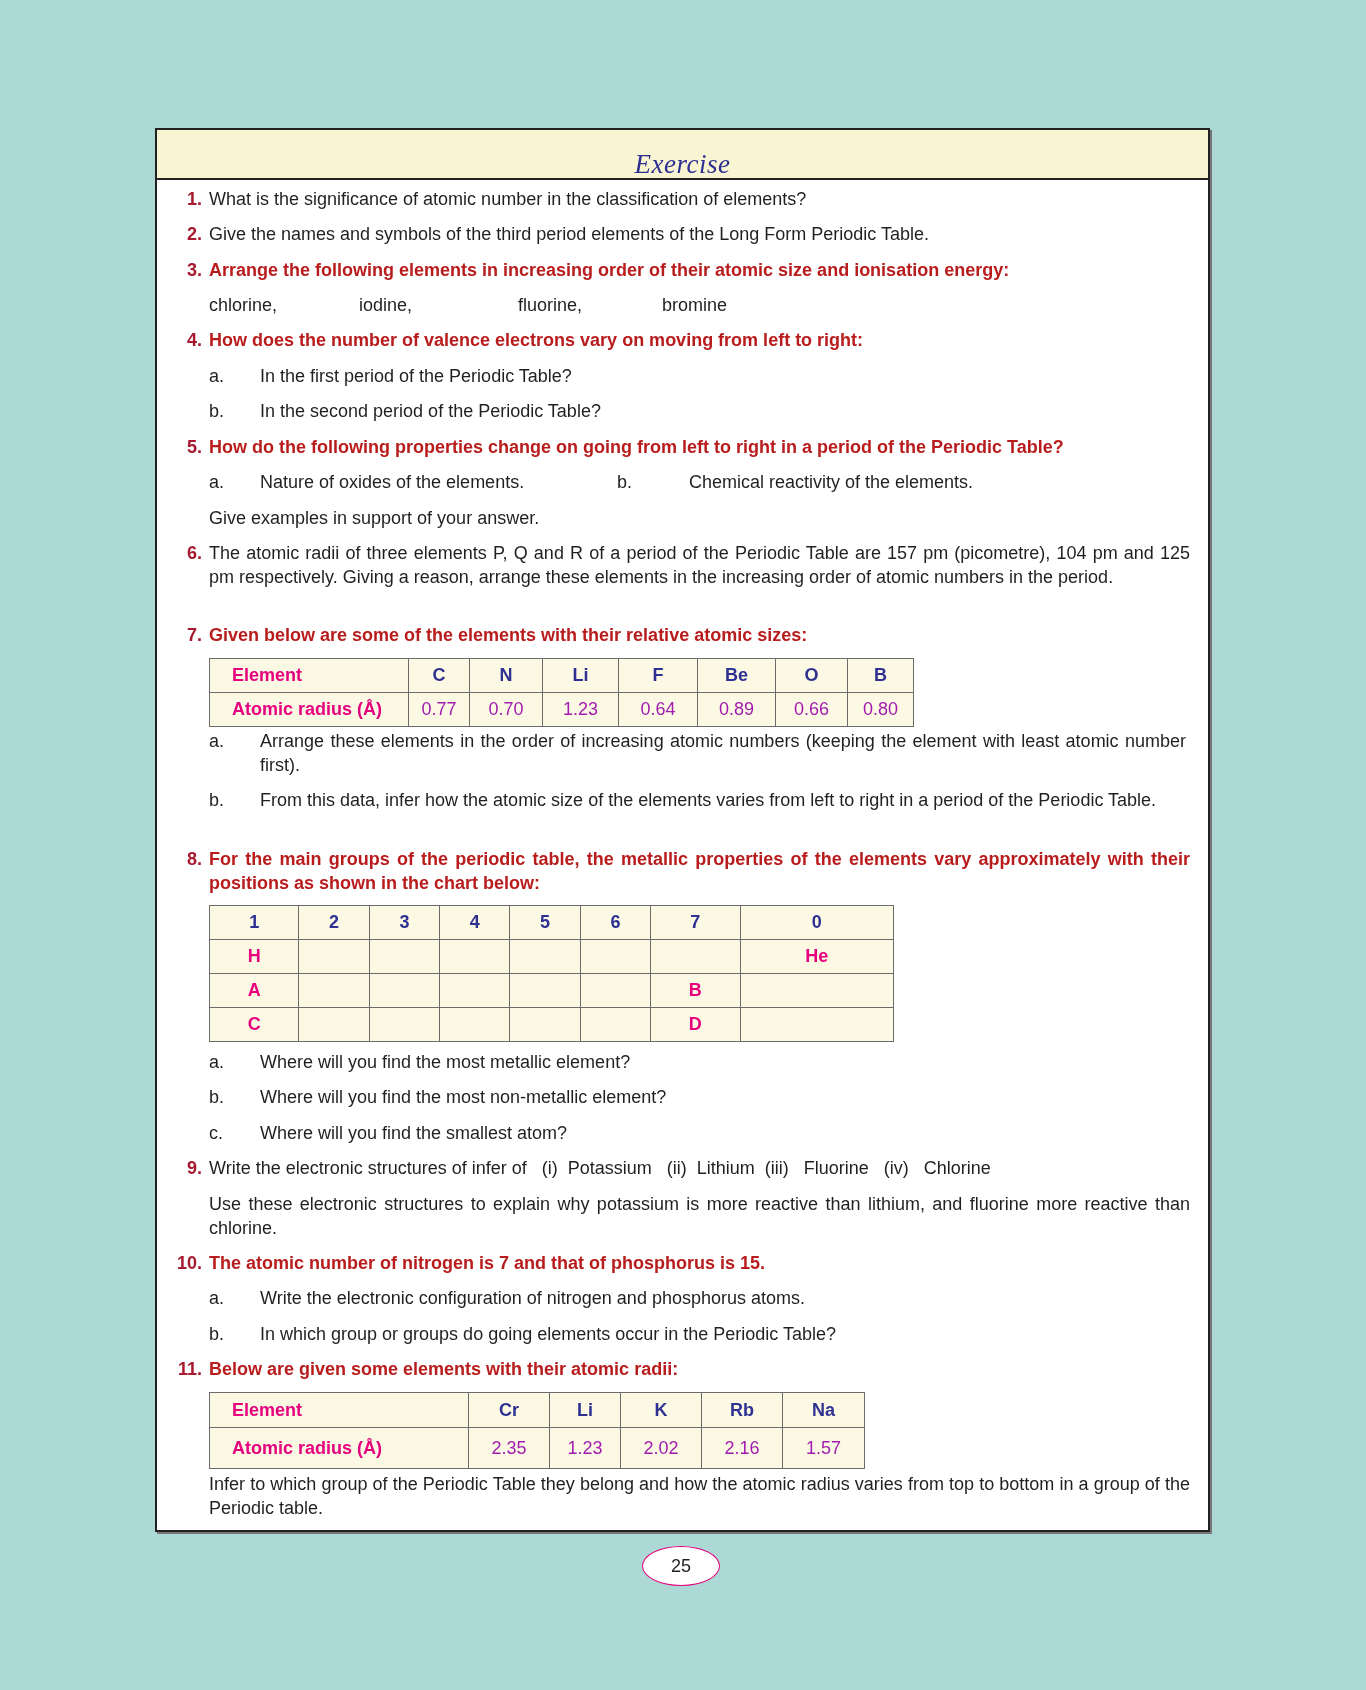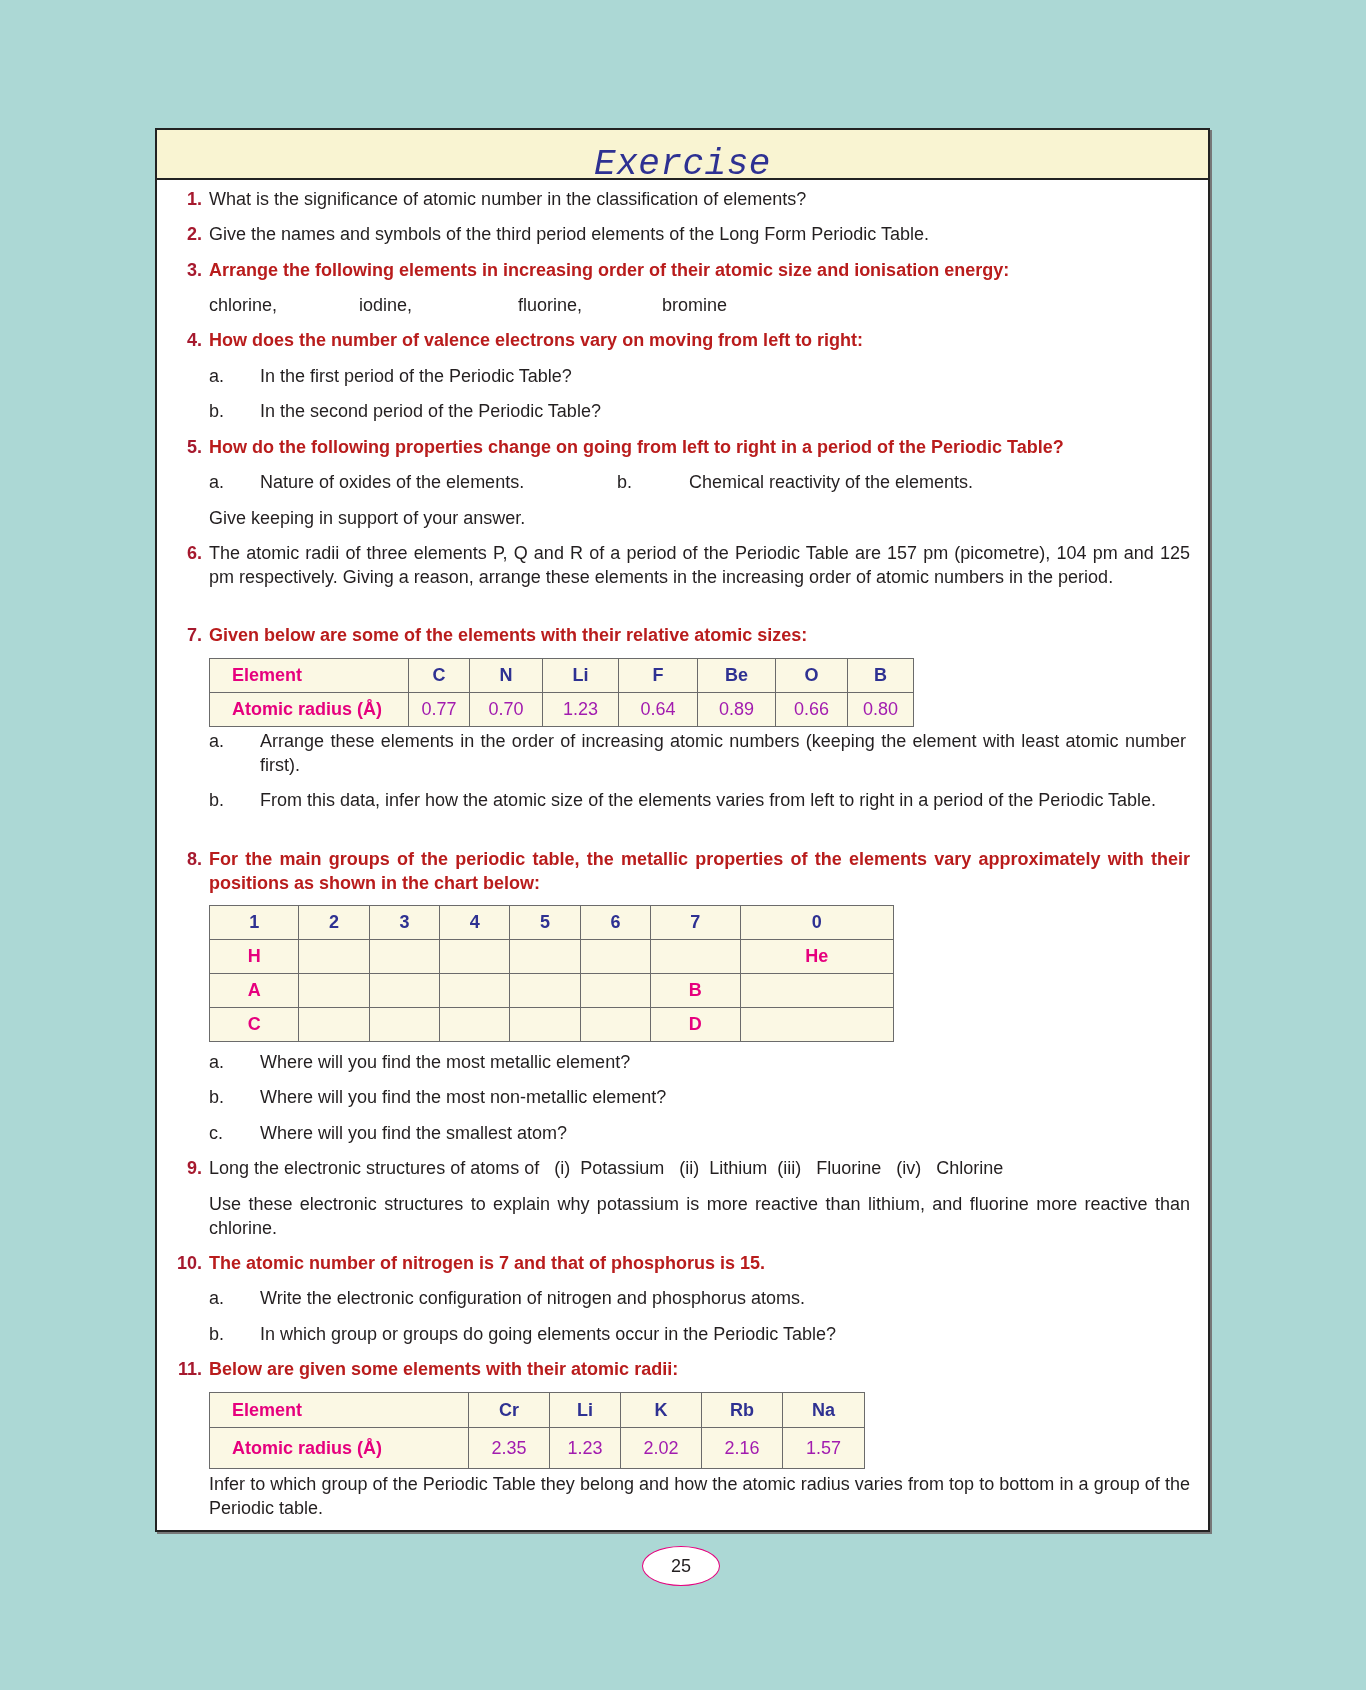--- a/index.html
+++ b/index.html
@@ -19,23 +19,23 @@
     border: 2px solid #222;
     box-shadow: 2px 2px 0 #777;
   }
   .title-band {
     height: 48px;
     background: #f9f4d2;
     border-bottom: 2px solid #222;
     display: flex; align-items: center; justify-content: center;
   }
   .title {
-    font-family: Liberation Mono, monospace;
+    font-family: Liberation Serif, serif;
     font-style: italic;
-    font-size: 36px;
+    font-size: 27px;
     color: #2e3192;
     letter-spacing: 0.5px;
     margin-top: 20px;
   }
   .content { position: absolute; left: 0; top: 50px; right: 0; }
   .q {
     position: absolute;
     left: 0; right: 18px;
     font-size: 18px;
     line-height: 24px;
@@ -132,21 +132,21 @@
     <div class="q bold" style="top:255px">
       <span class="num">5.</span>
       <span class="txt">How do the following properties change on going from left to right in a period of the Periodic Table?</span>
     </div>
     <div class="sub" style="top:290px">
       <span class="lt">a.</span>
       <span class="st">Nature of oxides of the elements.</span>
       <span class="lt" style="left:408px">b.</span>
       <span class="lt" style="left:480px">Chemical reactivity of the elements.</span>
     </div>
-    <div class="plain" style="top:326px">Give keeping in support of your answer.</div>
+    <div class="plain" style="top:326px">Give examples in support of your answer.</div>
 
     <div class="q" style="top:361px">
       <span class="num">6.</span>
       <span class="txt">The atomic radii of three elements P, Q and R of a period of the Periodic Table are 157 pm (picometre), 104 pm and 125 pm respectively. Giving a reason, arrange these elements in the increasing order of atomic numbers in the period.</span>
     </div>
 
     <div class="q bold" style="top:443px">
       <span class="num">7.</span>
       <span class="txt">Given below are some of the elements with their relative atomic sizes:</span>
     </div>
@@ -239,21 +239,21 @@
       <span class="lt">b.</span>
       <span class="st">Where will you find the most non-metallic element?</span>
     </div>
     <div class="sub" style="top:941px">
       <span class="lt">c.</span>
       <span class="st">Where will you find the smallest atom?</span>
     </div>
 
     <div class="q" style="top:976px">
       <span class="num">9.</span>
-      <span class="txt" style="white-space:pre">Long the electronic structures of atoms of   (i)  Potassium   (ii)  Lithium  (iii)   Fluorine   (iv)   Chlorine</span>
+      <span class="txt" style="white-space:pre">Write the electronic structures of infer of   (i)  Potassium   (ii)  Lithium  (iii)   Fluorine   (iv)   Chlorine</span>
     </div>
     <div class="plain" style="top:1012px">Use these electronic structures to explain why potassium is more reactive than lithium, and fluorine more reactive than chlorine.</div>
 
     <div class="q bold" style="top:1071px">
       <span class="num">10.</span>
       <span class="txt">The atomic number of nitrogen is 7 and that of phosphorus is 15.</span>
     </div>
     <div class="sub" style="top:1106px">
       <span class="lt">a.</span>
       <span class="st">Write the electronic configuration of nitrogen and phosphorus atoms.</span>

